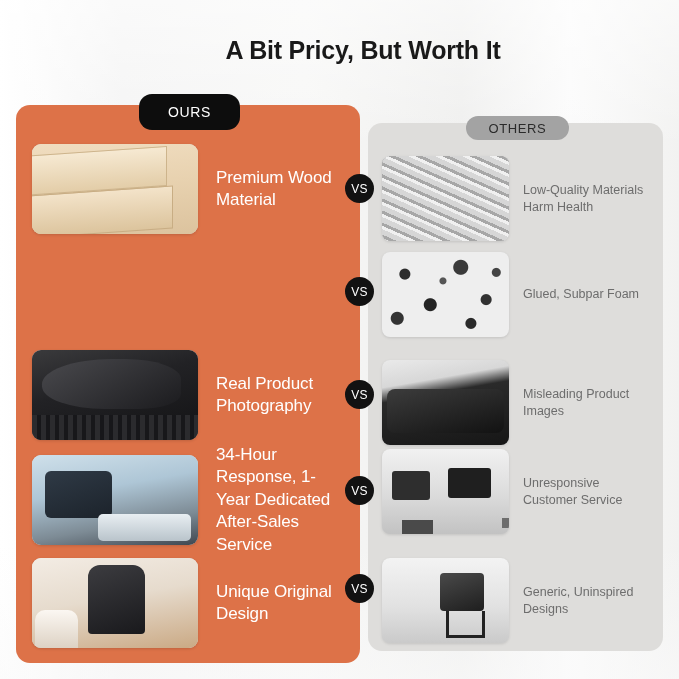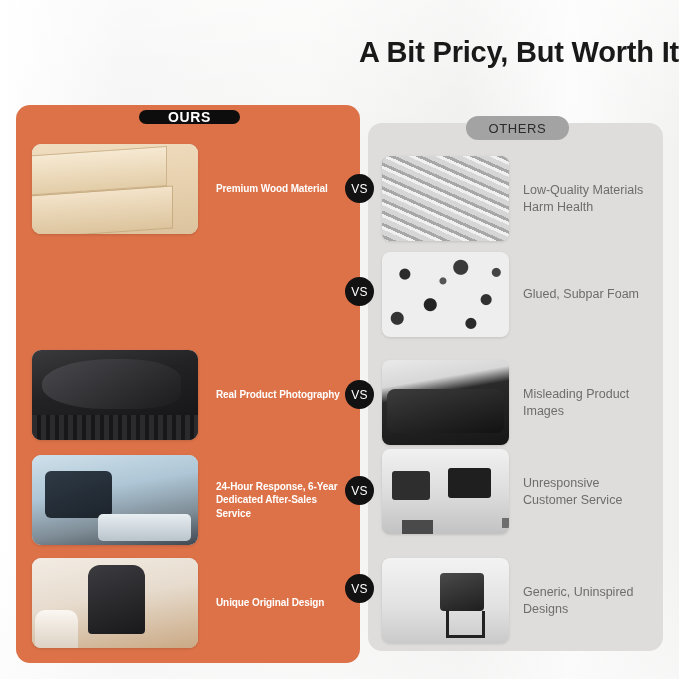--- a/index.html
+++ b/index.html
@@ -16,42 +16,42 @@
   }
   .bg-wash:after{
     content:"";position:absolute;inset:0;
     background:linear-gradient(180deg,rgba(255,255,255,.55) 0%,rgba(255,255,255,0) 22%,rgba(255,255,255,0) 80%,rgba(250,250,250,.6) 100%);
   }
   .page{position:absolute;inset:0;}
 
   
   .title{
     position:absolute;left:0;right:0;top:36px;
-    text-align:right;
-    font-size:29px;font-weight:bold;color:#191919;
+    text-align:center;
+    font-size:25px;font-weight:bold;color:#191919;
     letter-spacing:-0.2px;
     padding-left:47px;
   }
 
   
   .panel-ours{
     position:absolute;left:16px;top:105px;width:344px;height:558px;
     background:#dd7248;border-radius:14px;
   }
   .panel-others{
     position:absolute;left:368px;top:123px;width:295px;height:528px;
     background:#dedddb;border-radius:14px;
   }
 
   
   .badge-ours{
-    position:absolute;left:139px;top:110px;width:101px;height:14px;
+    position:absolute;left:139px;top:94px;width:101px;height:36px;
     background:#0d0d0d;border-radius:13px;
     display:flex;align-items:center;justify-content:center;
-    color:#ffffff;font-size:14px;font-weight:bold;letter-spacing:.6px;
+    color:#ffffff;font-size:14px;font-weight:normal;letter-spacing:.6px;
     z-index:5;
   }
   .badge-others{
     position:absolute;left:466px;top:116px;width:103px;height:24px;
     background:#a3a3a3;border-radius:12px;
     display:flex;align-items:center;justify-content:center;
     color:#2a2a2a;font-size:13px;letter-spacing:.6px;
     z-index:5;
   }
 
@@ -65,21 +65,21 @@
     background:#ddd;
   }
   .thumb-r{
     width:127px;height:85px;border-radius:8px;overflow:hidden;
     position:relative;box-shadow:0 1px 3px rgba(0,0,0,.12);
     background:#cfcfcf;filter:grayscale(1);
   }
   .row-ours .label{
     position:absolute;left:184px;top:0;width:130px;height:90px;
     display:flex;align-items:center;
-    color:#ffffff;font-size:10px;font-weight:bold;line-height:1.32;
+    color:#ffffff;font-size:17px;font-weight:normal;line-height:1.32;
     letter-spacing:-0.1px;
   }
   .row-others .label{
     position:absolute;left:141px;top:0;width:125px;height:85px;
     display:flex;align-items:center;
     color:#6d6d6d;font-size:12.5px;line-height:1.35;
   }
 
   .vs{
     position:absolute;width:29px;height:29px;border-radius:50%;
@@ -236,21 +236,21 @@
     <div class="thumb">
         <div class="art art-leather"></div>
       </div>
     <div class="label">Real Product Photography</div>
   </div>
 
   <div class="row-ours" style="top:455px">
     <div class="thumb">
         <div class="art art-office"></div>
       </div>
-    <div class="label">24-Hour Response, 6-Year Dedicated After-Sales Service</div>
+    <div class="label">34-Hour Response, 1-Year Dedicated After-Sales Service</div>
   </div>
 
   <div class="row-ours" style="top:558px">
     <div class="thumb">
         <div class="art art-room"></div>
       </div>
     <div class="label">Unique Original Design</div>
   </div>
 
   <div class="panel-others"></div>

